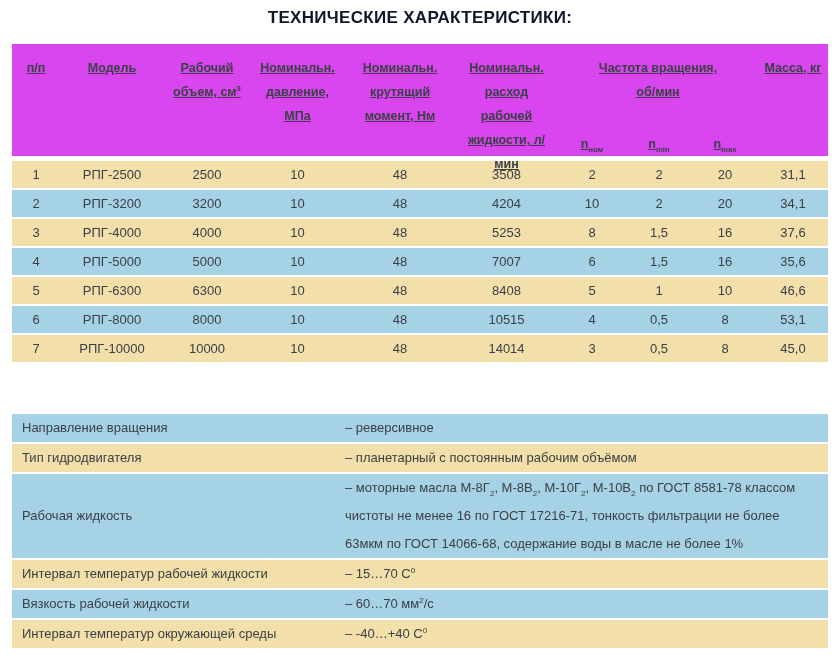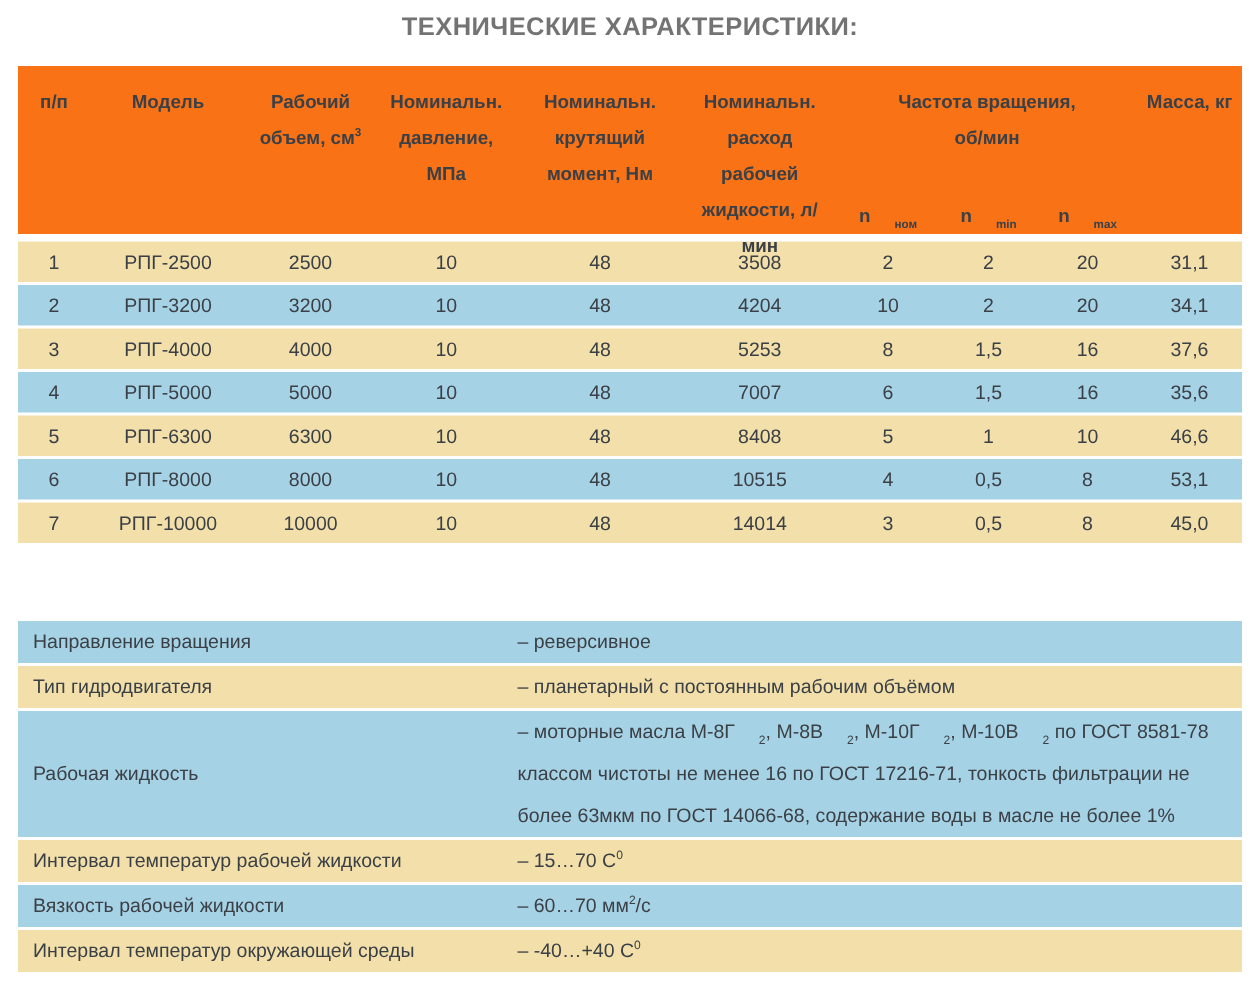--- a/index.html
+++ b/index.html
@@ -15,49 +15,50 @@
   .page {
     width: 840px;
     height: 655px;
     position: relative;
   }
   .page-title {
     margin-top: 8px;
     text-align: center;
     font-size: 17px;
     font-weight: bold;
-    color: #737373;
+    color: #0f172a;
     letter-spacing: 0.3px;
   }
   
   .spec-table {
     margin: 16px 12px 0 12px;
     width: 816px;
   }
   .spec-header {
     display: grid;
     grid-template-columns: 48px 104px 86px 95px 110px 103px 68px 66px 66px 70px;
     grid-template-rows: 74px 26px;
-    background: #f97316;
+    background: #d946ef;
     padding-top: 12px;
     box-sizing: border-box;
     height: 112px;
+    text-decoration: underline;
   }
   .spec-header .h {
     font-weight: bold;
     font-size: 12.5px;
     line-height: 24px;
     text-align: center;
     padding: 0 4px;
   }
   .spec-header .group { grid-column: 7 / 10; grid-row: 1; }
   .spec-header .sub   { grid-row: 2; align-self: end; }
   .spec-header .c10   { grid-row: 1; grid-column: 10; }
   sup { font-size: 0.62em; vertical-align: super; line-height: 0; }
-  sub { font-size: 0.62em; vertical-align: sub;   line-height: 0; margin-left: 16px; }
+  sub { font-size: 0.62em; vertical-align: sub;   line-height: 0; }
   .spec-body { margin-top: 5px; }
   .spec-row {
     display: grid;
     grid-template-columns: 48px 104px 86px 95px 110px 103px 68px 66px 66px 70px;
     height: 27px;
     line-height: 27px;
     margin-bottom: 2px;
     font-size: 13px;
   }
   .spec-row:nth-of-type(odd)  { background: #f2dfa9; }

